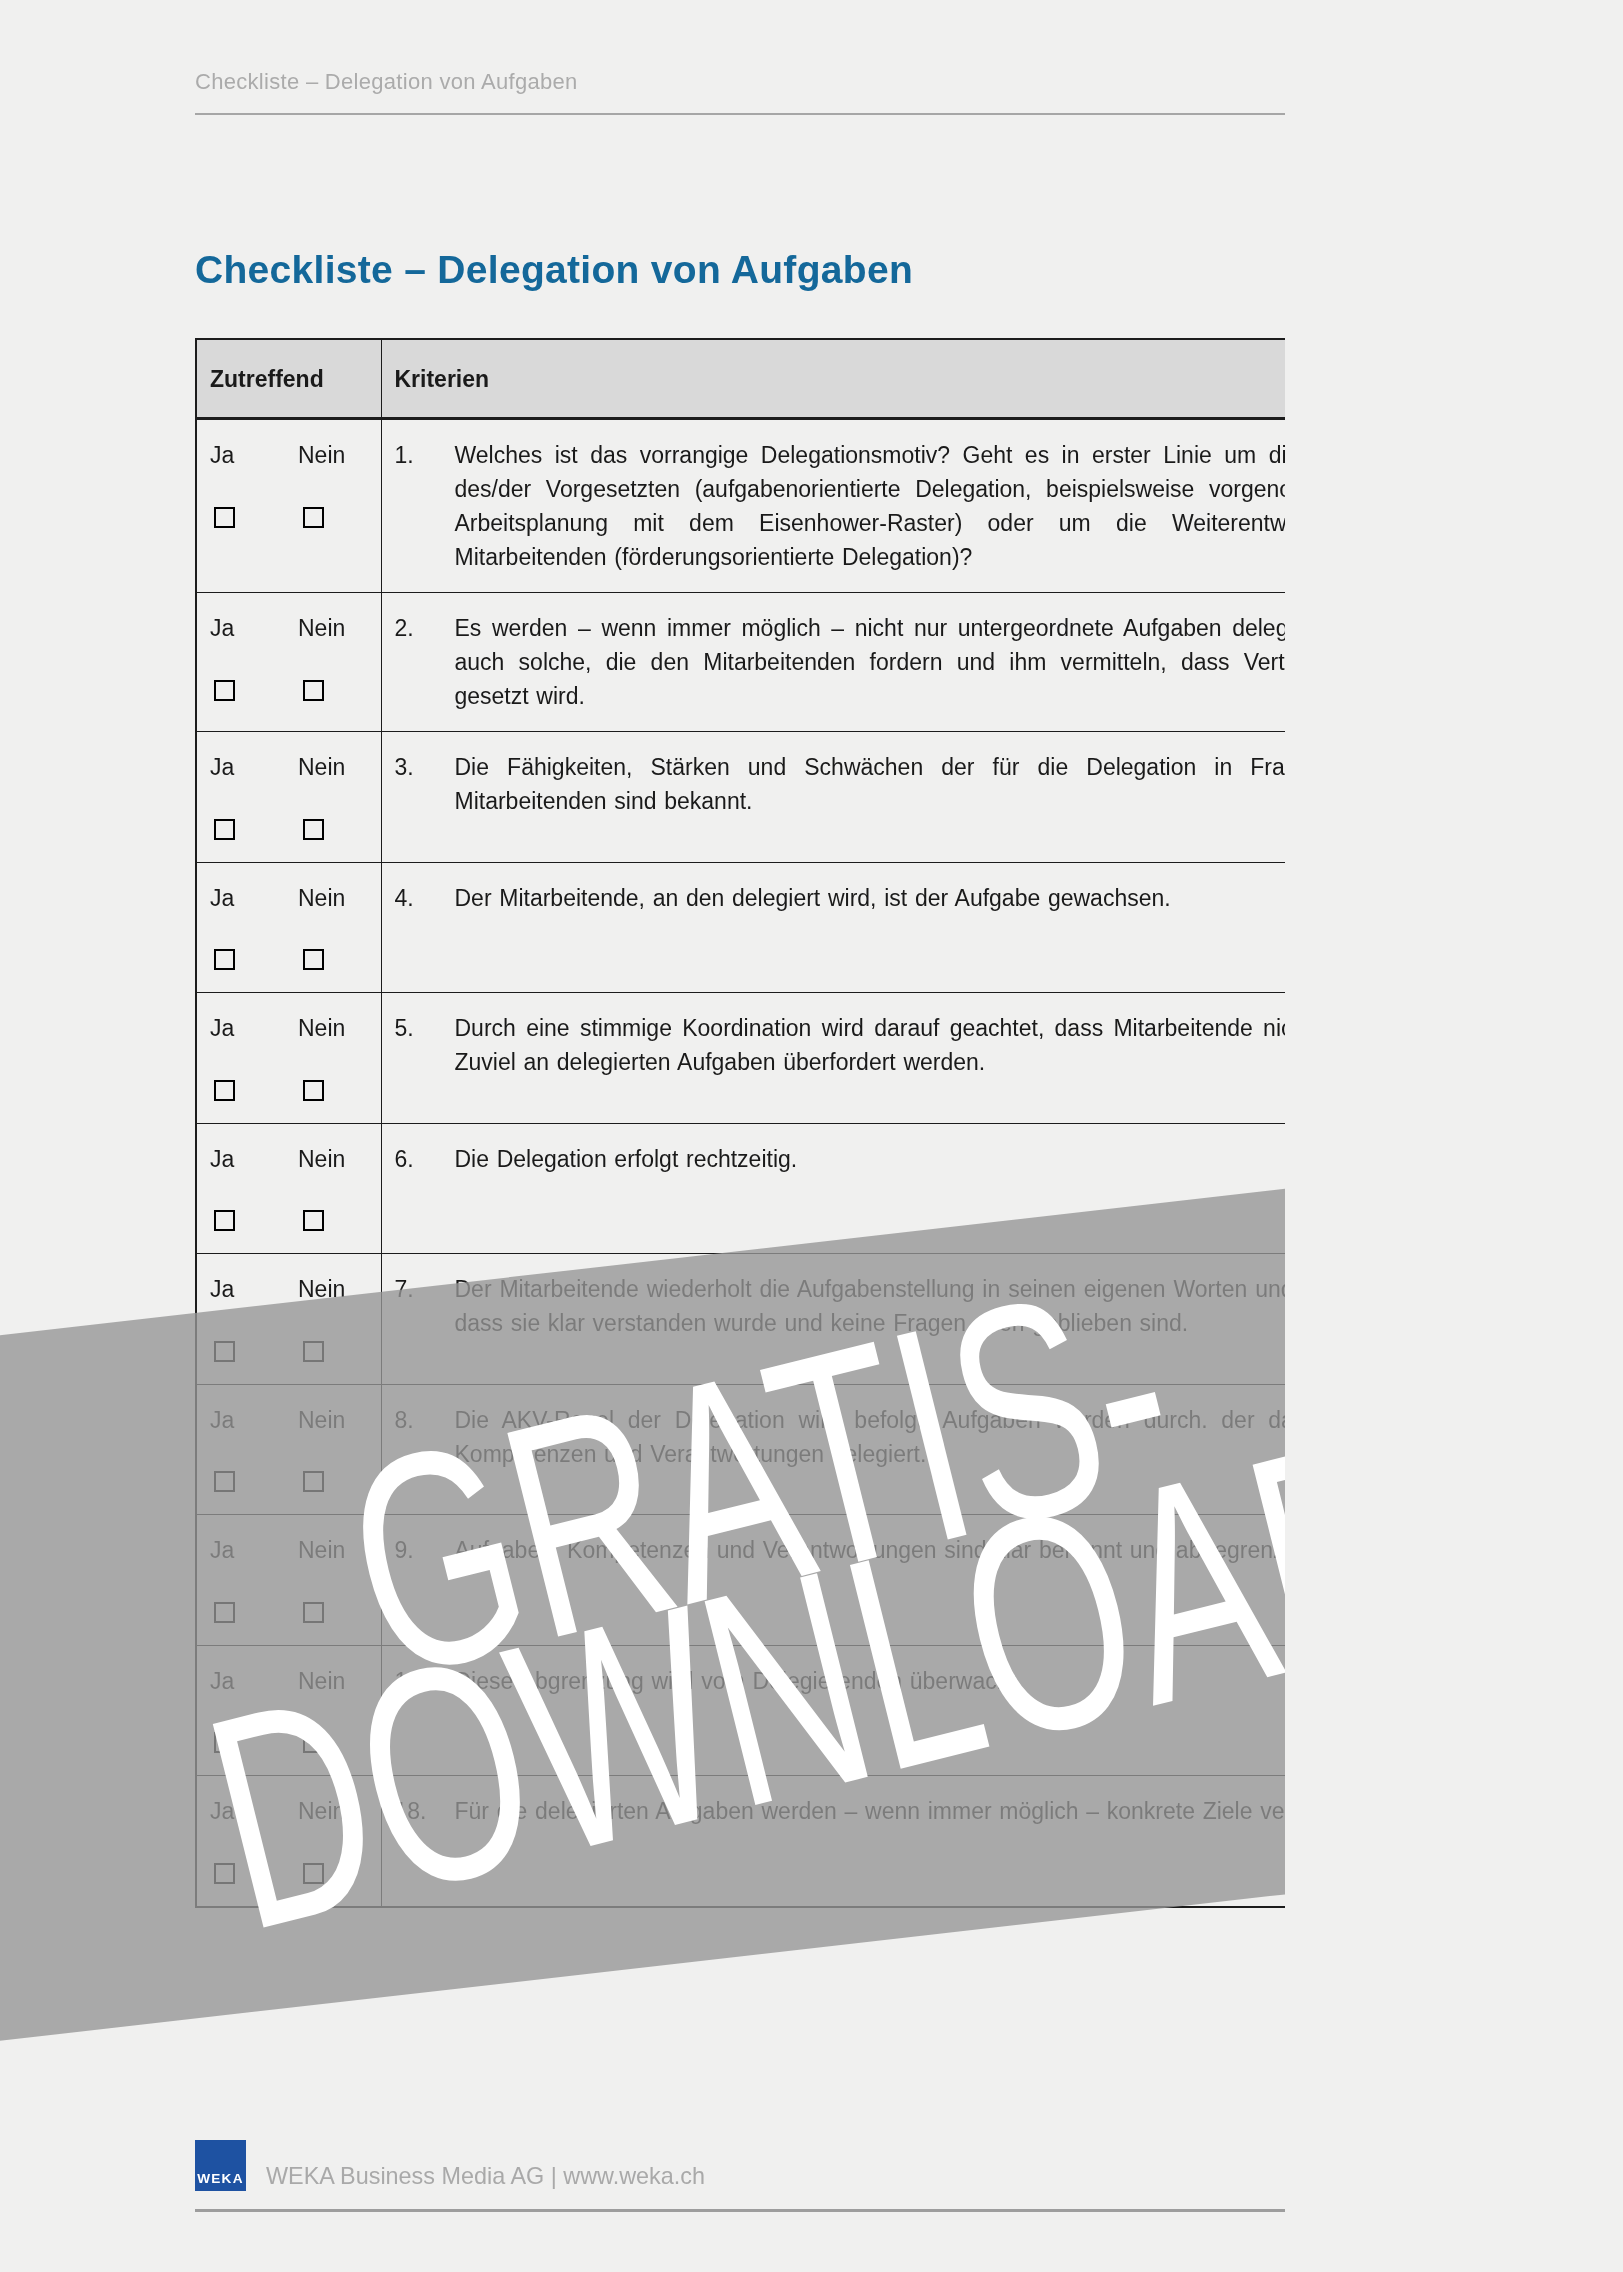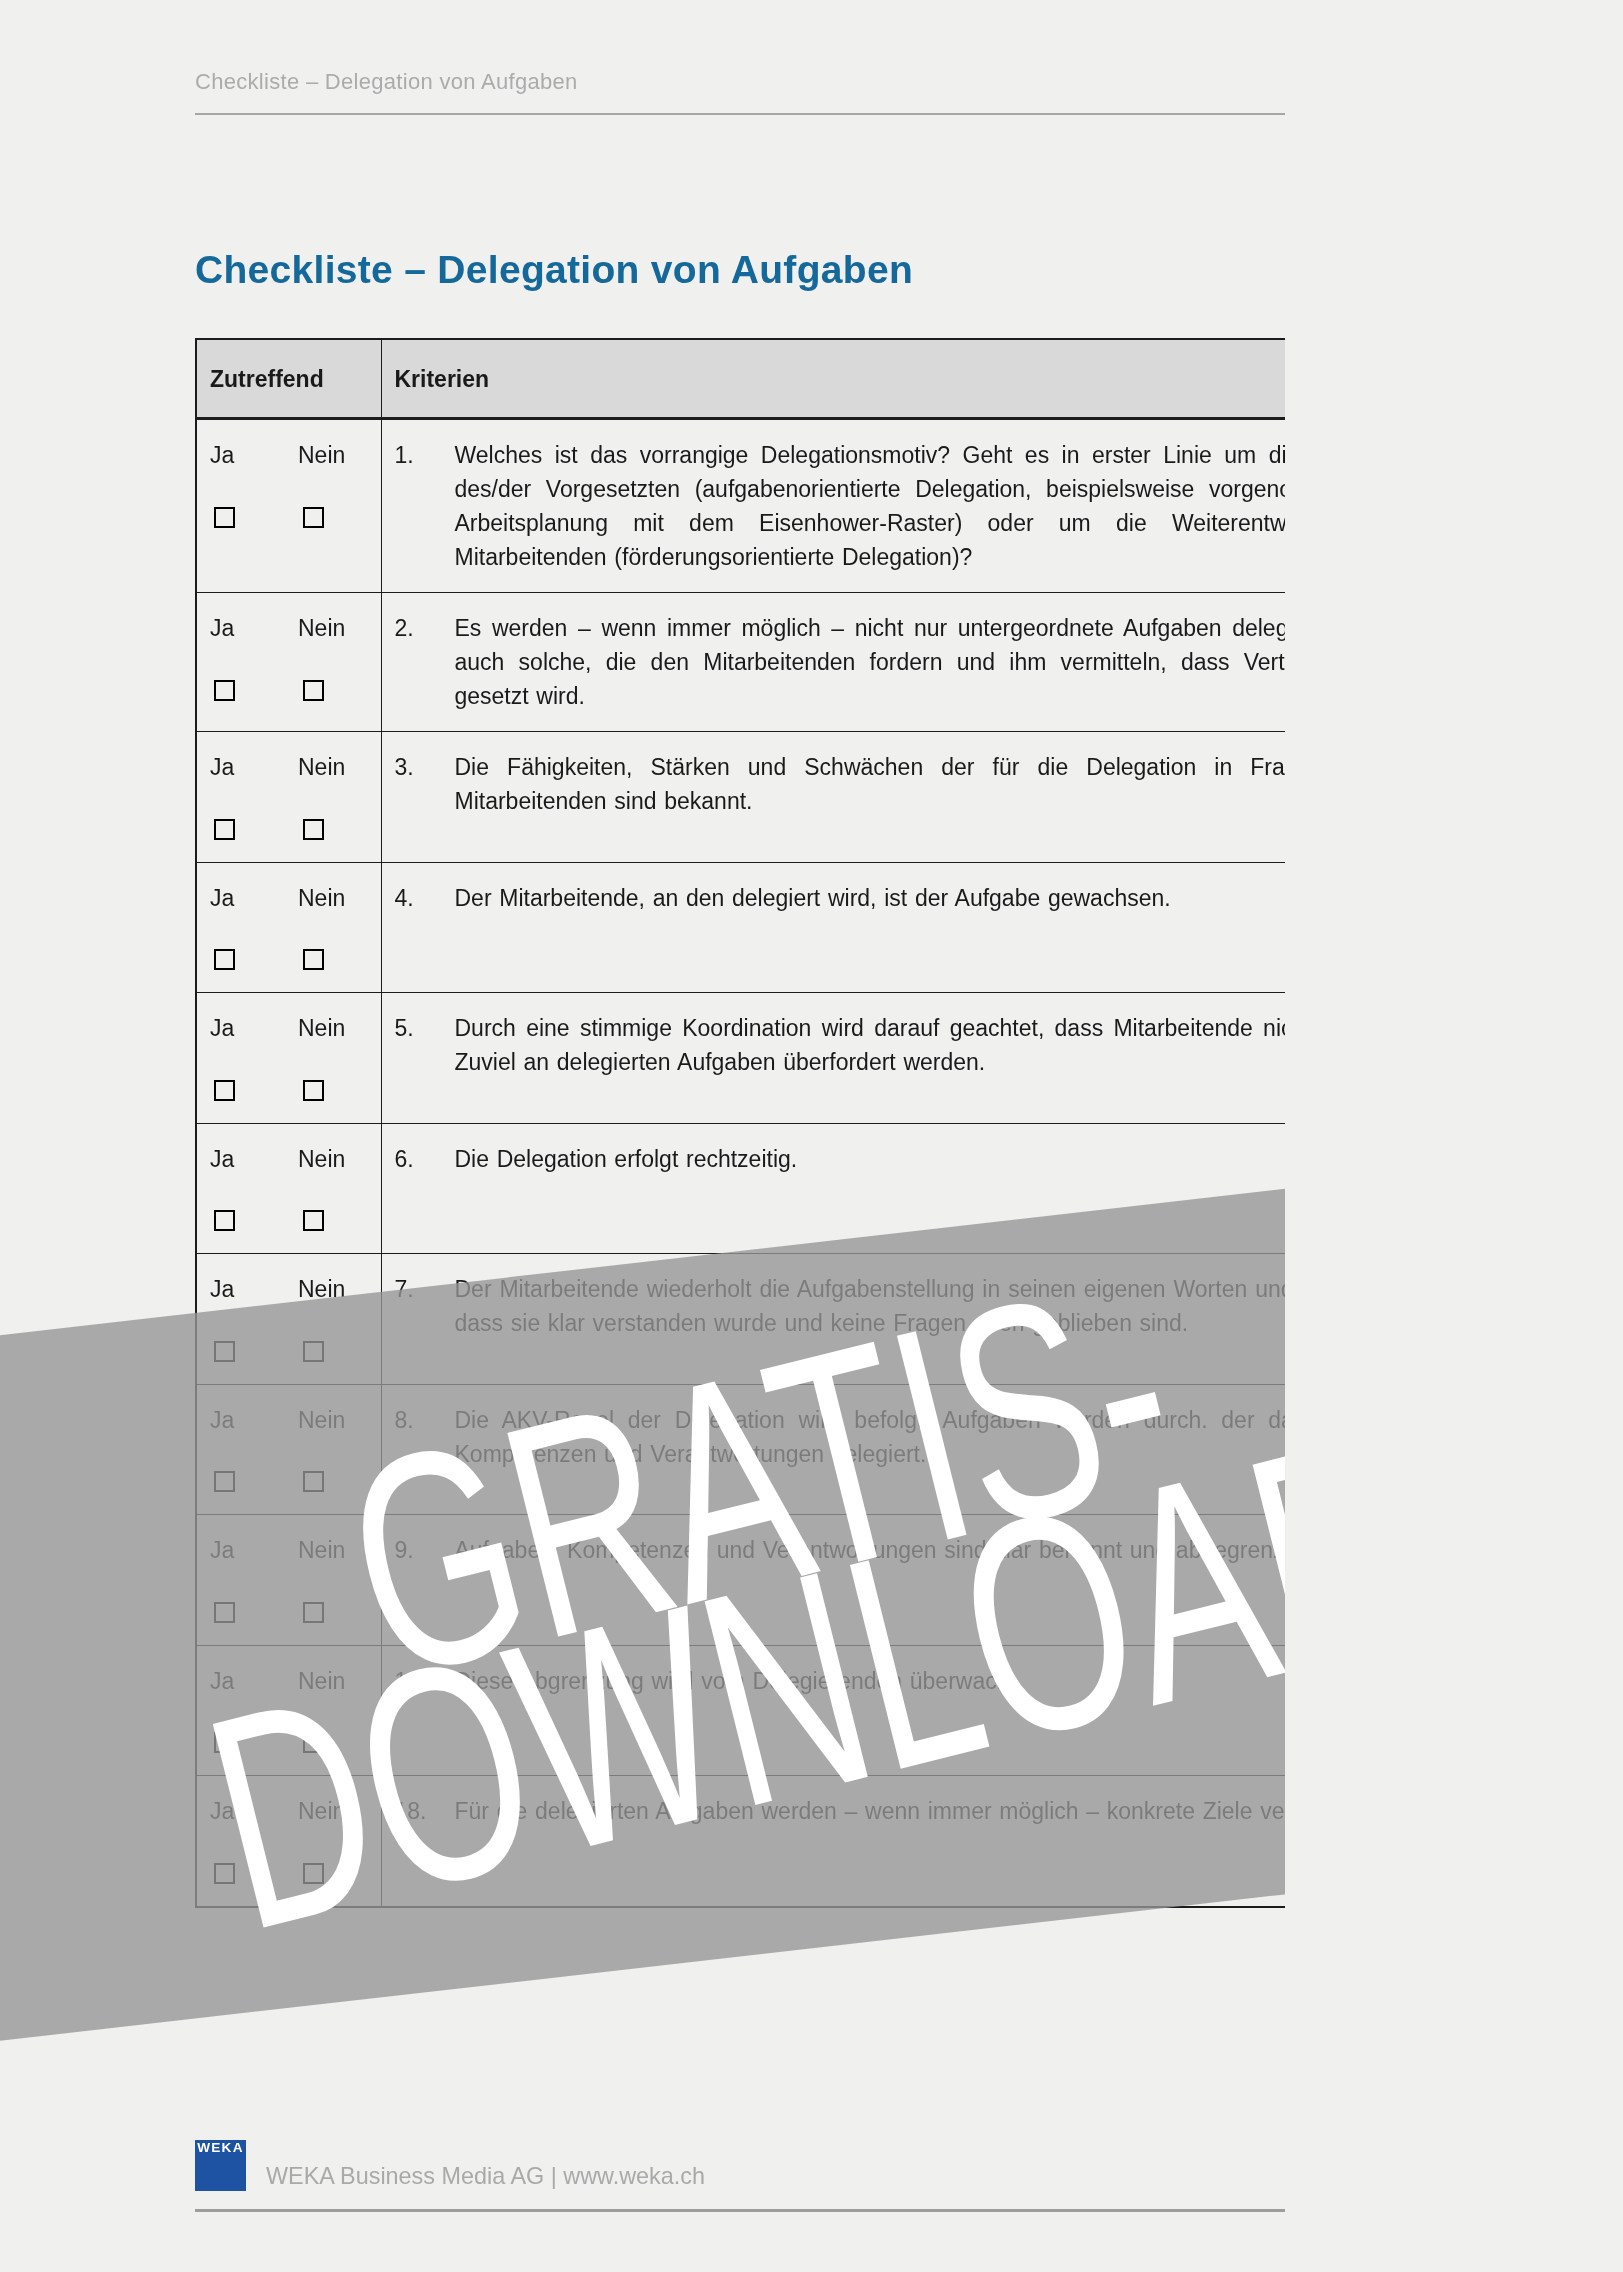--- a/index.html
+++ b/index.html
@@ -72,21 +72,21 @@
   .wm-line1{left:153px;top:1325px;transform:rotate(-14deg) scaleX(0.68);transform-origin:center;}
   .wm-line2{left:-84px;top:1529px;transform:rotate(-14deg) scaleX(0.68);transform-origin:center;}
 
   
   .footer{
     position:absolute;left:195px;top:2140px;width:1247px;
     display:flex;align-items:flex-end;
   }
   .weka-logo{
     width:51px;height:51px;background:#1e52a2;
-    display:flex;justify-content:center;
+    display:flex;align-items:flex-end;justify-content:center;
   }
   .weka-logo span{
     color:#ffffff;font-weight:bold;font-size:13.6px;letter-spacing:1.3px;
     margin-bottom:5.2px;font-family:"Liberation Sans",sans-serif;
   }
   .footer-company{margin-left:20px;margin-bottom:1.3px;font-size:23.4px;color:#a9a9a9;}
   .footer-page{margin-left:auto;margin-bottom:0;font-size:23.4px;color:#a9a9a9;}
   .footer-divider{
     position:absolute;left:195px;top:2209px;width:1247px;height:2.6px;background:#9d9d9d;
   }

